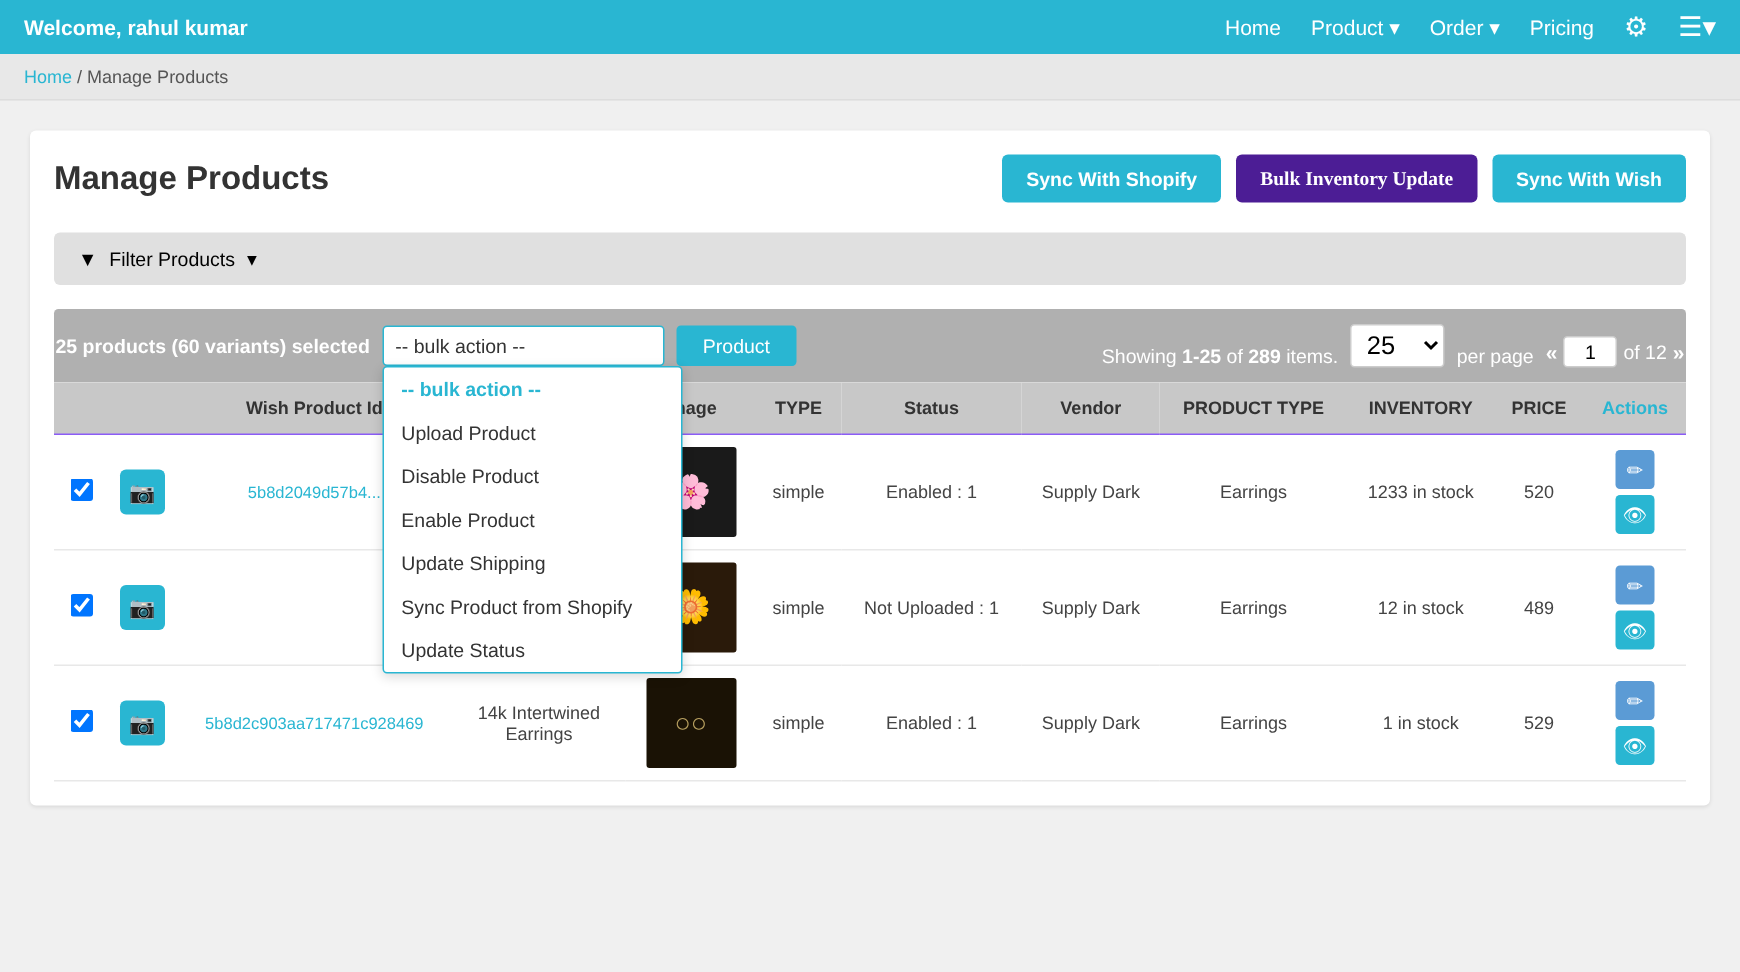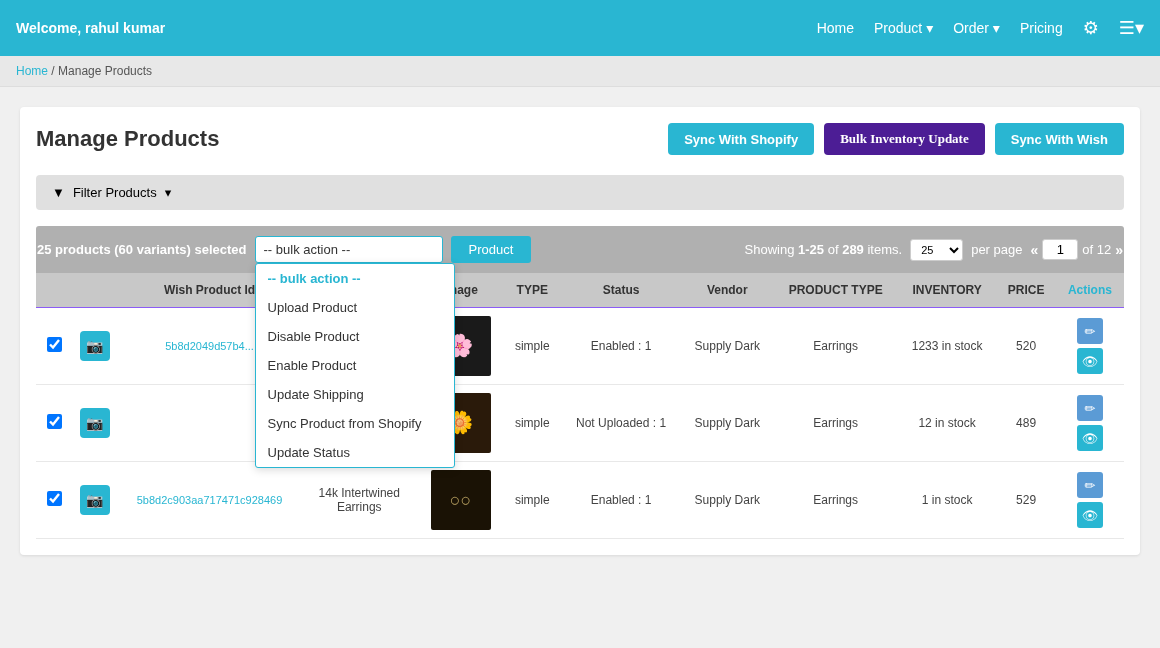--- a/index.html
+++ b/index.html
@@ -6,21 +6,21 @@
     body { font-family: Arial, sans-serif; font-size: 13px; background: #f0f0f0; }
 
     
     .header {
       background: #29b6d2;
       color: white;
       display: flex;
       align-items: center;
       justify-content: space-between;
       padding: 0 16px;
-      height: 56px;
+      height: 36px;
     }
     .header-left { font-size: 14px; font-weight: bold; }
     .header-right { display: flex; align-items: center; gap: 20px; font-size: 14px; }
     .header-right a { color: white; text-decoration: none; }
     .header-nav { display: flex; gap: 20px; align-items: center; }
     .gear-icon { font-size: 18px; cursor: pointer; }
     .hamburger { font-size: 18px; cursor: pointer; }
 
     
     .breadcrumb {
@@ -98,27 +98,27 @@
       border: 1px solid #29b6d2;
       border-radius: 3px;
       font-size: 13px;
       background: white;
       appearance: none;
       cursor: pointer;
       min-width: 160px;
       color: #333;
     }
 
-    .toolbar-right { display: flex; align-items: center; gap: 8px; font-size: 13px; color: #fff; }
+    .toolbar-right { display: flex; align-items: flex-end; gap: 8px; font-size: 13px; color: #fff; }
     .per-page-select {
       padding: 3px 6px;
       border: 1px solid #ccc;
       border-radius: 3px;
       background: white;
-      font-size: 11px;
+      font-size: 17px;
     }
     .pagination-nav { display: flex; align-items: center; gap: 4px; }
     .page-btn { background: none; border: none; cursor: pointer; font-size: 14px; color: #fff; font-weight: bold; }
     .page-input {
       width: 36px;
       text-align: center;
       border: 1px solid #ccc;
       border-radius: 3px;
       padding: 2px 4px;
       font-size: 13px;

